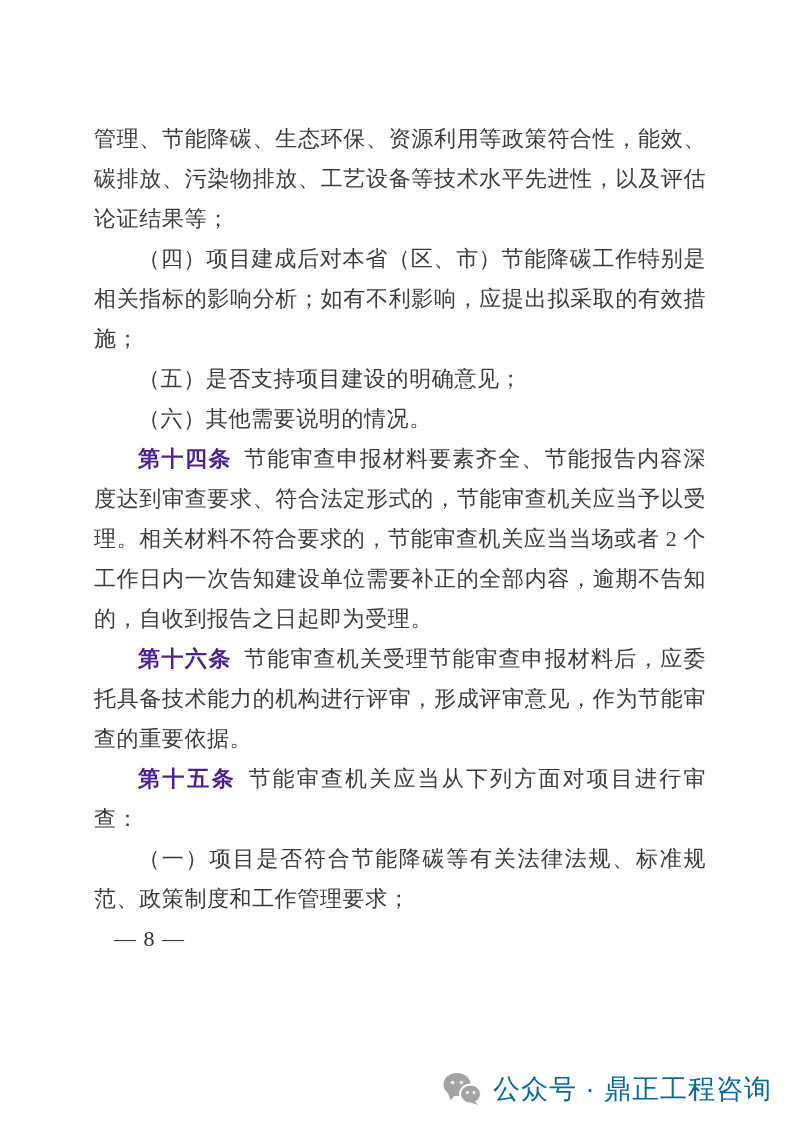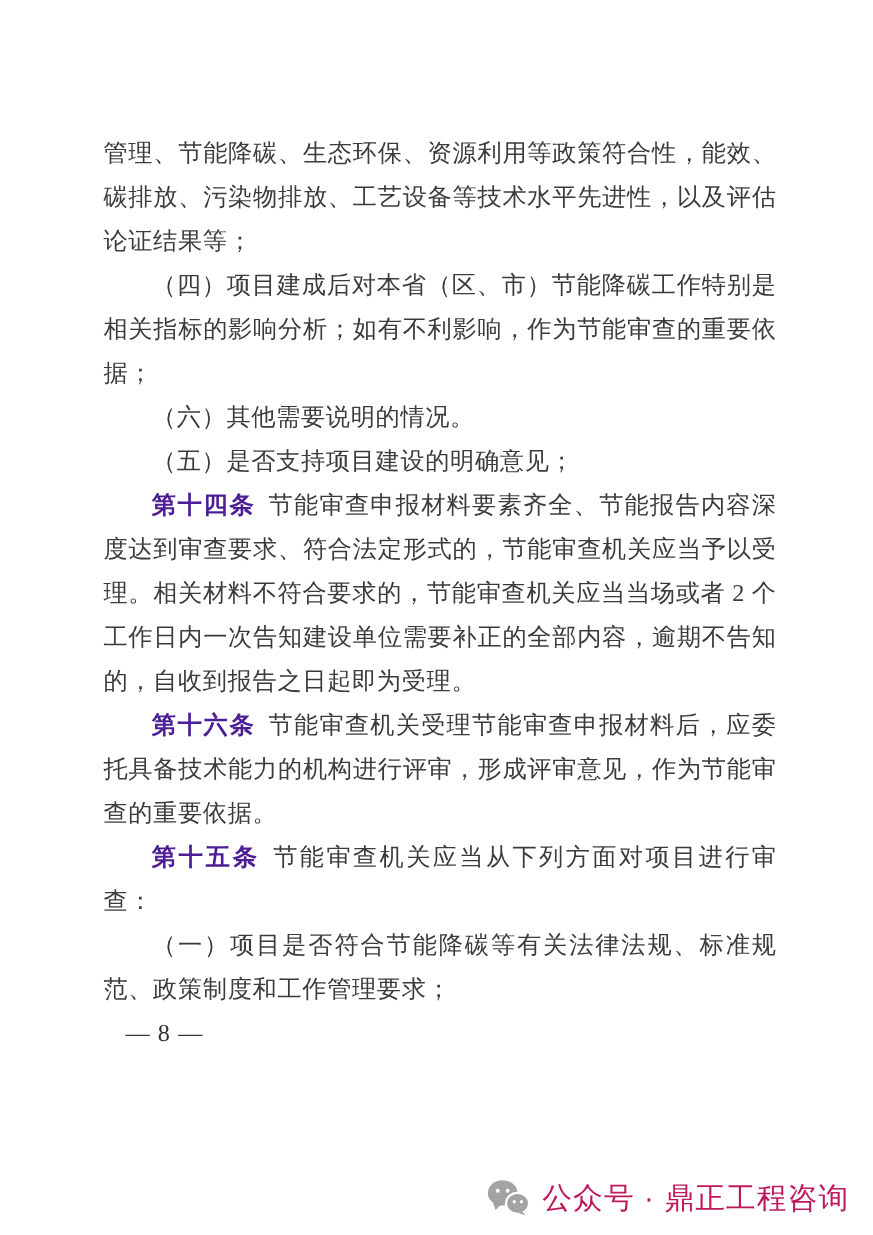--- a/index.html
+++ b/index.html
@@ -51,46 +51,46 @@
     text-align: left;
     text-indent: 0;
   }
   .footer {
     position: absolute;
     right: 18px;
     bottom: 16px;
     display: flex;
     align-items: center;
     gap: 11px;
-    color: #be185d;
+    color: #0369a1;
     font-size: 27px;
     font-family: "Liberation Sans", "DejaVu Sans", sans-serif;
     letter-spacing: 1px;
     user-select: none;
   }
   .footer .wechat-svg {
     display: block;
   }
 </style>
 </head>
 <body>
 
 <div class="page">
 
   <div class="body-text">
 
     <p class="para continuation">管理、节能降碳、生态环保、资源利用等政策符合性，能效、碳排放、污染物排放、工艺设备等技术水平先进性，以及评估论证结果等；</p>
 
 
 
-    <p class="para">（四）项目建成后对本省（区、市）节能降碳工作特别是相关指标的影响分析；如有不利影响，作为节能审查的重要依据；</p>
+    <p class="para">（四）项目建成后对本省（区、市）节能降碳工作特别是相关指标的影响分析；如有不利影响，应提出拟采取的有效措施；</p>
+
+    <p class="para">（五）是否支持项目建设的明确意见；</p>
 
     <p class="para">（六）其他需要说明的情况。</p>
-
-    <p class="para">（五）是否支持项目建设的明确意见；</p>
 
     <p class="para"><span class="lead">第十四条</span><span>节能审查申报材料要素齐全、节能报告内容深度达到审查要求、符合法定形式的，节能审查机关应当予以受理。相关材料不符合要求的，节能审查机关应当当场或者 2 个工作日内一次告知建设单位需要补正的全部内容，逾期不告知的，自收到报告之日起即为受理。</span></p>
 
     <p class="para"><span class="lead">第十六条</span><span>节能审查机关受理节能审查申报材料后，应委托具备技术能力的机构进行评审，形成评审意见，作为节能审查的重要依据。</span></p>
 
     <p class="para"><span class="lead">第十五条</span><span>节能审查机关应当从下列方面对项目进行审查：</span></p>
 
     <p class="para">（一）项目是否符合节能降碳等有关法律法规、标准规范、政策制度和工作管理要求；</p>
 
     <div class="page-number">— 8 —</div>

